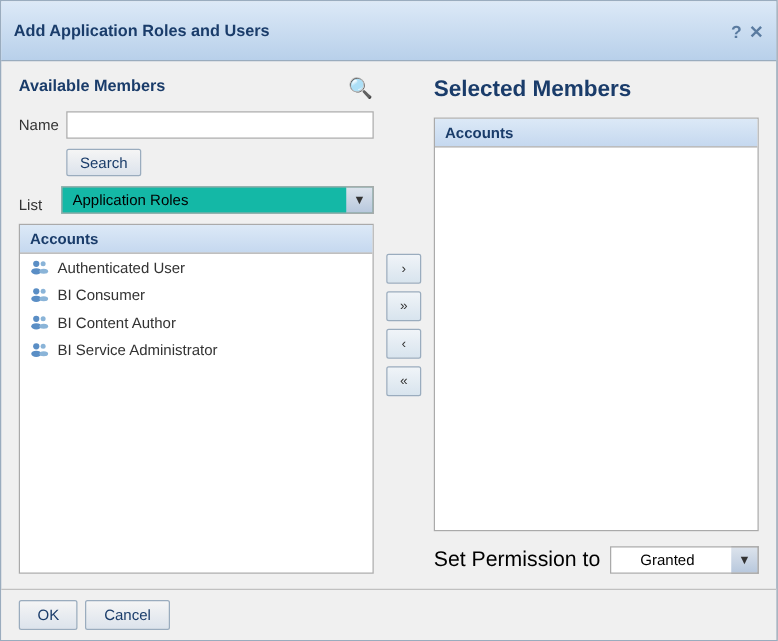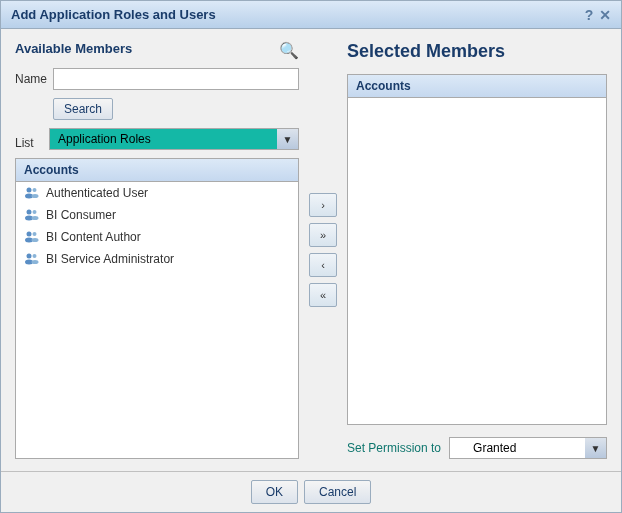--- a/index.html
+++ b/index.html
@@ -22,21 +22,21 @@
       display: flex;
       flex-direction: column;
     }
     .dialog-titlebar {
       background: linear-gradient(to bottom, #dce9f7, #b8d0ea);
       border-bottom: 1px solid #9aacbe;
       padding: 9px 10px;
       display: flex;
       align-items: center;
       justify-content: space-between;
-      height: 28px;
+      height: 48px;
     }
     .dialog-title {
       font-weight: bold;
       font-size: 13px;
       color: #1a3c6a;
     }
     .titlebar-icons {
       display: flex;
       gap: 6px;
       align-items: center;
@@ -227,22 +227,22 @@
       color: #1a3c6a;
       font-size: 12px;
     }
     .permission-row {
       display: flex;
       align-items: center;
       gap: 8px;
       margin-top: 4px;
     }
     .permission-label {
-      color: #0f766e;
-      font-size: 12px;
+      color: #000000;
+      font-size: 17px;
       white-space: nowrap;
     }
     .permission-dropdown-wrapper {
       position: relative;
       flex: 1;
     }
     .permission-dropdown-wrapper select {
       width: 100%;
       height: 22px;
       border: 1px solid #aaa;
@@ -261,21 +261,21 @@
       border-left: none;
       display: flex;
       align-items: center;
       justify-content: center;
       pointer-events: none;
       font-size: 10px;
       color: #333;
     }
     .dialog-footer {
       display: flex;
-      justify-content: center;
+      justify-content: flex-start;
       gap: 6px;
       padding: 8px 14px;
       border-top: 1px solid #c0c0c0;
       background: #f0f0f0;
     }
     .footer-btn {
       border: 1px solid #9aacbe;
       background: linear-gradient(to bottom, #f5f5f5, #dce3ec);
       padding: 3px 14px;
       height: 24px;

